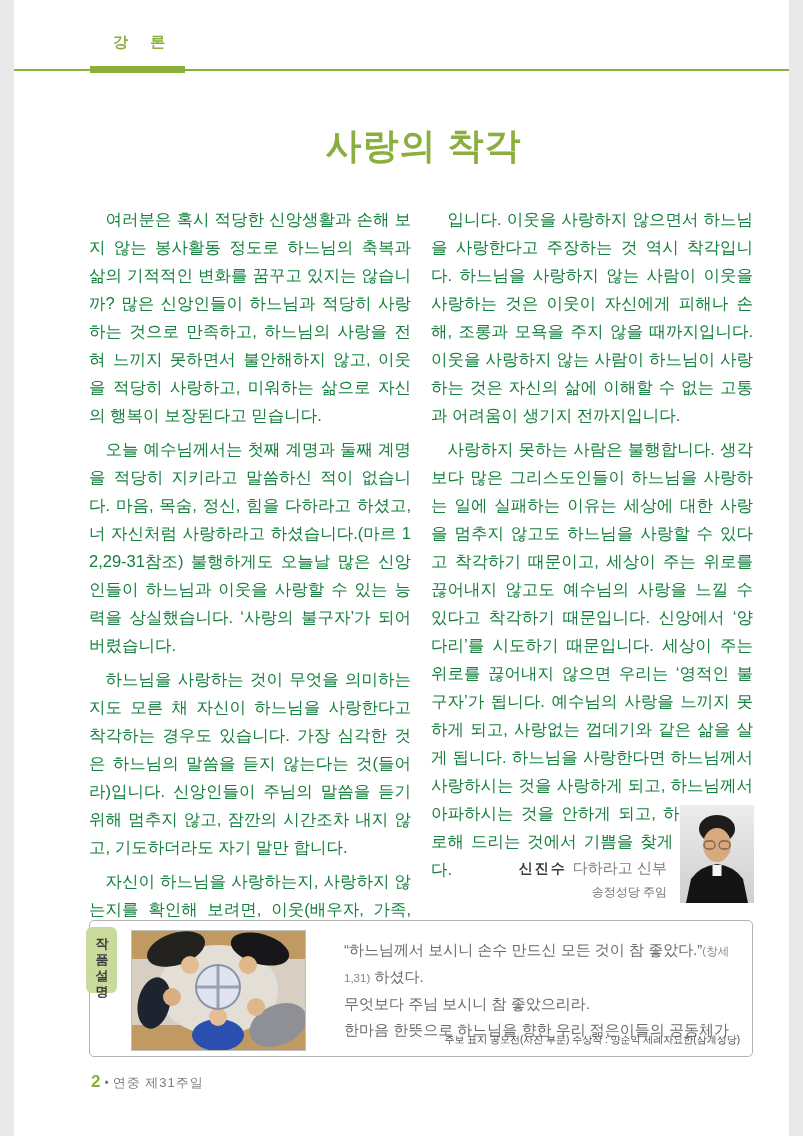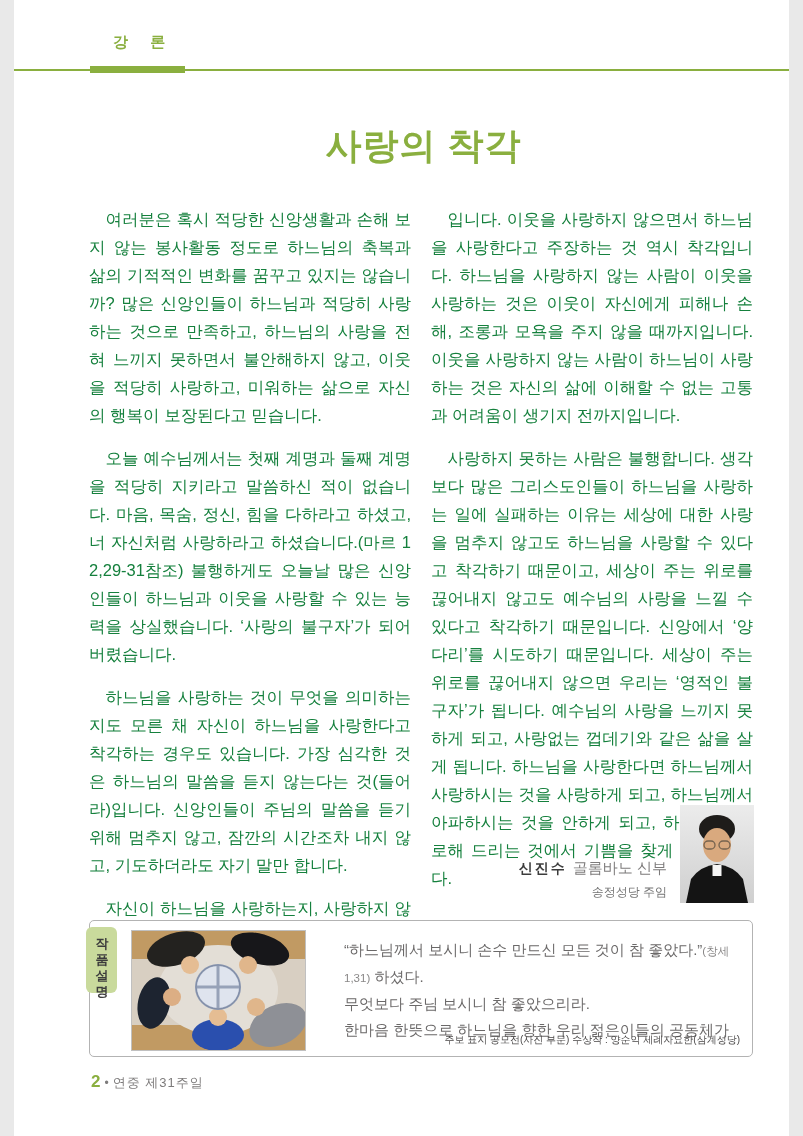--- a/index.html
+++ b/index.html
@@ -27,21 +27,21 @@
   }
   
   .col{
     position:absolute;top:205px;width:322px;
     font-size:16.5px;line-height:28px;text-align:justify;
     word-break:break-all;color:#15803d;
   }
   .col-left{left:75px;}
   .col-right{left:417px;}
   .col p{margin:0 0 0 0;text-indent:1em;}
-  .col p + p{margin-top:15px;}
+  .col p + p{margin-top:6px;}
   
   .author{
     position:absolute;left:417px;top:805px;width:323px;height:98px;
     display:flex;justify-content:flex-end;align-items:flex-end;gap:13px;
   }
   .author-lines{text-align:right;padding-bottom:2px;}
   .author-line1{white-space:nowrap;margin-bottom:6px;}
   .author-name{font-size:14px;font-weight:bold;color:#3c3c3c;letter-spacing:2px;}
   .author-title{font-size:15px;color:#7d7b7b;margin-left:6px;}
   .author-role{font-size:12px;color:#737373;}
@@ -98,21 +98,21 @@
   </div>
 
   <div class="col col-right">
     <p>입니다. 이웃을 사랑하지 않으면서 하느님을 사랑한다고 주장하는 것 역시 착각입니다. 하느님을 사랑하지 않는 사람이 이웃을 사랑하는 것은 이웃이 자신에게 피해나 손해, 조롱과 모욕을 주지 않을 때까지입니다. 이웃을 사랑하지 않는 사람이 하느님이 사랑하는 것은 자신의 삶에 이해할 수 없는 고통과 어려움이 생기지 전까지입니다.</p>
     <p>사랑하지 못하는 사람은 불행합니다. 생각보다 많은 그리스도인들이 하느님을 사랑하는 일에 실패하는 이유는 세상에 대한 사랑을 멈추지 않고도 하느님을 사랑할 수 있다고 착각하기 때문이고, 세상이 주는 위로를 끊어내지 않고도 예수님의 사랑을 느낄 수 있다고 착각하기 때문입니다. 신앙에서 ‘양다리’를 시도하기 때문입니다. 세상이 주는 위로를 끊어내지 않으면 우리는 ‘영적인 불구자’가 됩니다. 예수님의 사랑을 느끼지 못하게 되고, 사랑없는 껍데기와 같은 삶을 살게 됩니다. 하느님을 사랑한다면 하느님께서 사랑하시는 것을 사랑하게 되고, 하느님께서 아파하시는 것을 안하게 되고, 하느님을 위로해 드리는 것에서 기쁨을 찾게 될 것입니다.</p>
   </div>
 
   <div class="author">
     <div class="author-lines">
       <div class="author-line1">
-        <span class="author-name">신진수</span><span class="author-title">골롬바노 신부</span>
+        <span class="author-name">신진수</span><span class="author-title">다하라고 신부</span>
       </div>
       <div class="author-role">송정성당 주임</div>
     </div>
     <svg class="author-photo" viewBox="0 0 74 98" xmlns="http://www.w3.org/2000/svg">
       <defs>
         <linearGradient id="pbg" x1="0" y1="0" x2="0" y2="1">
           <stop offset="0" stop-color="#ececec"></stop>
             <stop offset="1" stop-color="#cfcfcf"></stop>
         </linearGradient>
       </defs>

